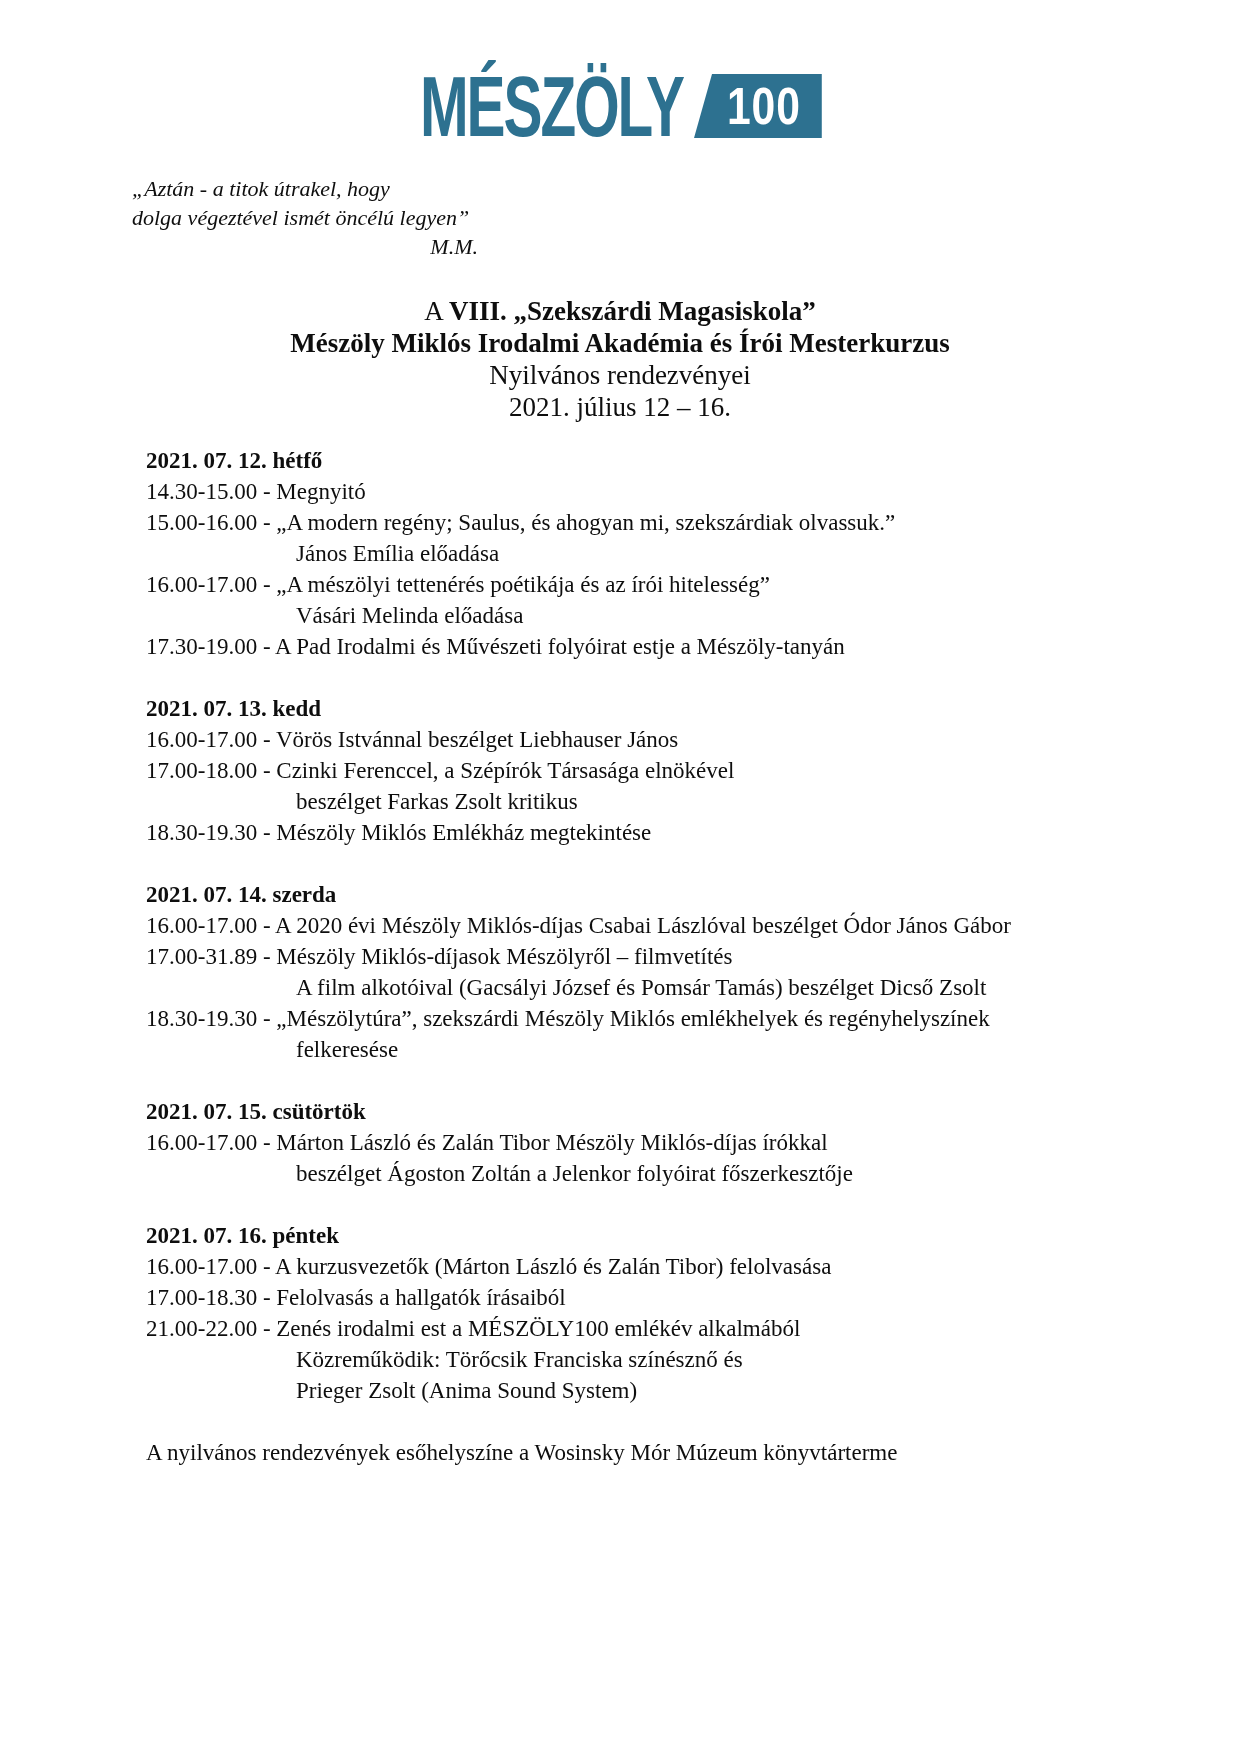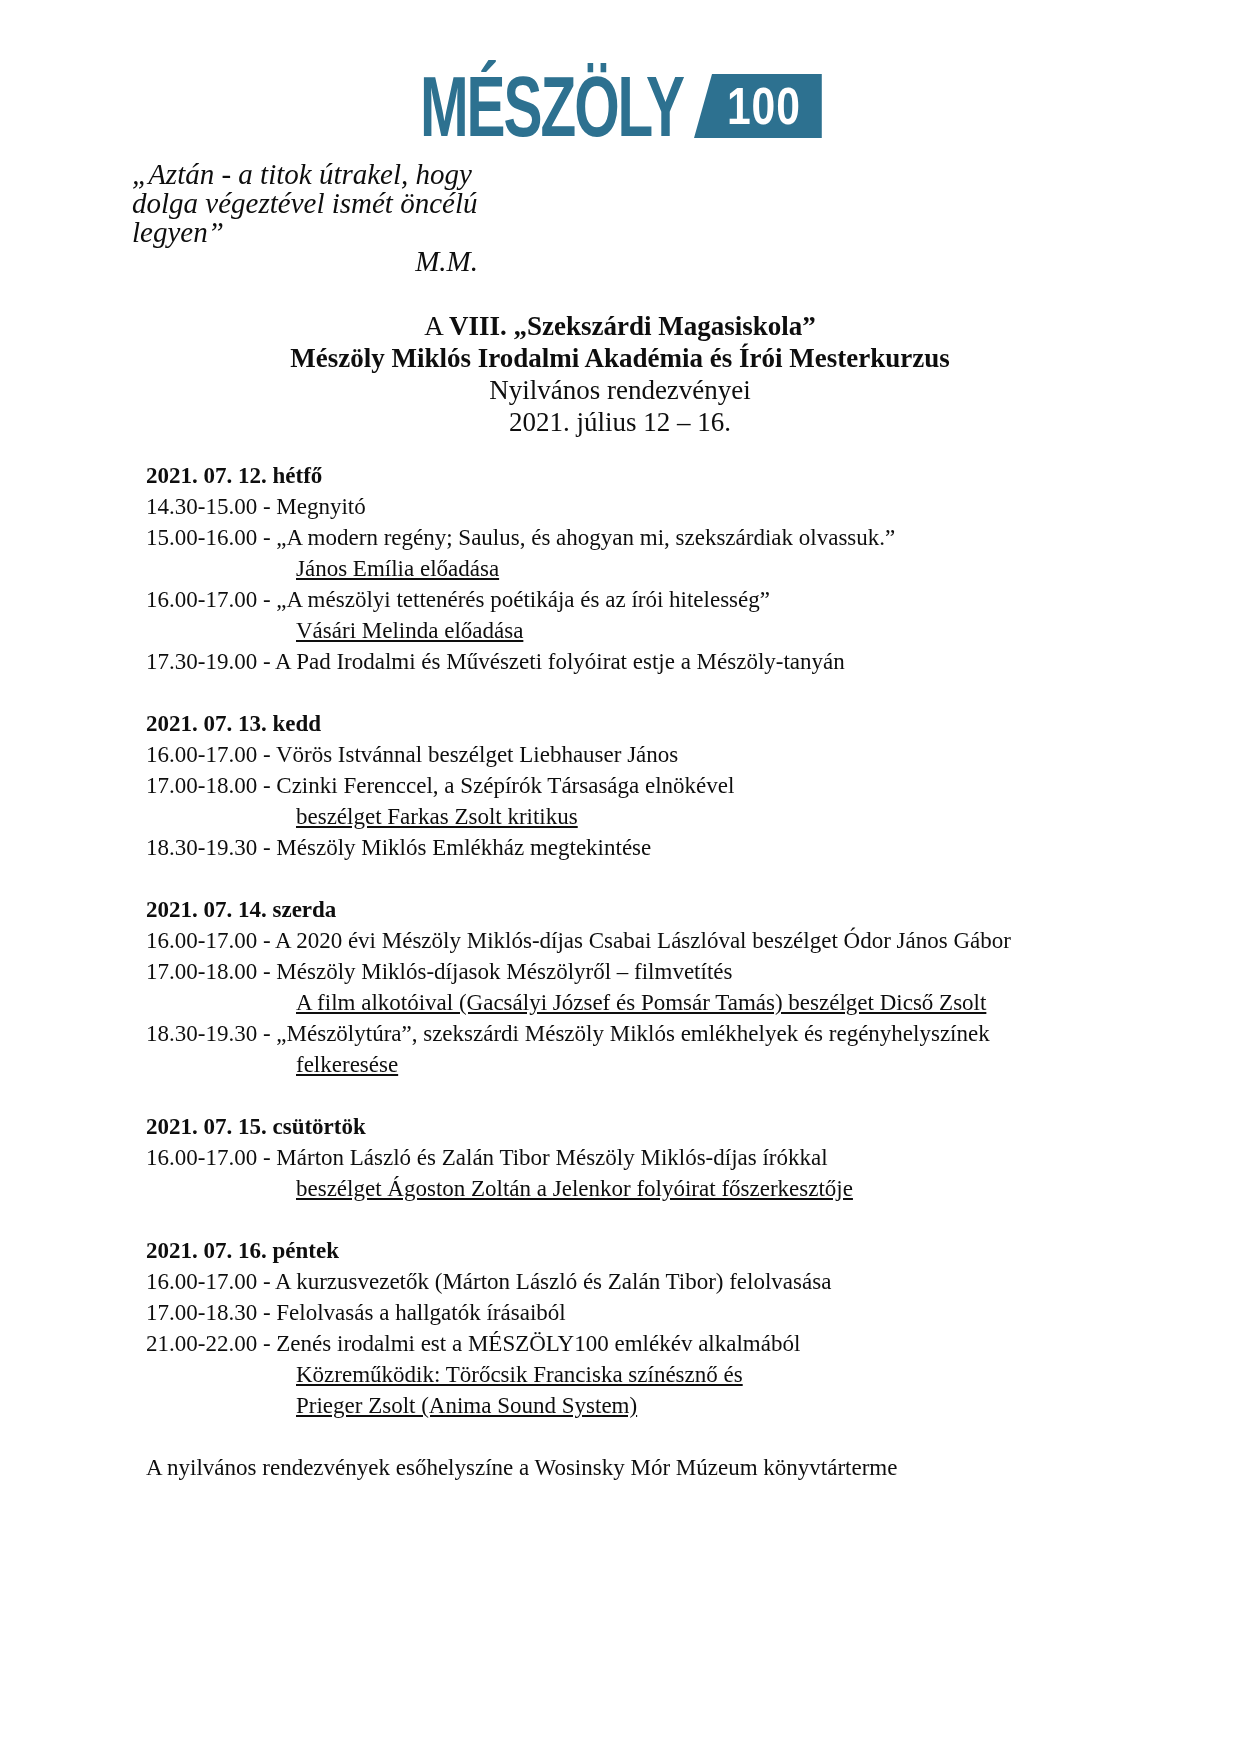--- a/index.html
+++ b/index.html
@@ -52,25 +52,25 @@
     font-size: 52px;
     line-height: 52px;
     letter-spacing: 1px;
     color: #ffffff;
     transform: scaleX(0.82);
     transform-origin: center;
   }
 
   
   .quote {
-    margin-top: 22px;
+    margin-top: 36px;
     margin-left: -14px;
     width: 352px;
     font-style: italic;
-    font-size: 29px;
+    font-size: 22px;
     line-height: 29px;
   }
   .quote-attr { text-align: right; padding-right: 6px; }
 
   
   .title-block {
     margin-top: 34px;
     text-align: center;
     font-size: 27px;
     line-height: 32px;
@@ -79,21 +79,21 @@
   .title-block .italic { font-style: italic; }
 
   
   .schedule {
     margin-top: 22px;
     font-size: 23px;
     line-height: 31px;
   }
   .day { margin-bottom: 31px; }
   .day-heading { font-weight: bold; }
-  .row.indent { padding-left: 150px; text-decoration: underline; }
+  .row.indent { padding-left: 150px; }
 
   
   .footer-note {
     font-size: 23px;
     line-height: 31px;
   }
 </style>
 </head>
 <body>
 
@@ -135,21 +135,21 @@
       <div class="day-heading">2021. 07. 13. kedd</div>
       <div class="row">16.00-17.00 - Vörös Istvánnal beszélget Liebhauser János</div>
       <div class="row">17.00-18.00 - Czinki Ferenccel, a Szépírók Társasága elnökével</div>
       <div class="row indent">beszélget Farkas Zsolt kritikus</div>
       <div class="row">18.30-19.30 - Mészöly Miklós Emlékház megtekintése</div>
     </div>
 
     <div class="day">
       <div class="day-heading">2021. 07. 14. szerda</div>
       <div class="row">16.00-17.00 - A 2020 évi Mészöly Miklós-díjas Csabai Lászlóval beszélget Ódor János Gábor</div>
-      <div class="row">17.00-18.00 - Mészöly Miklós-díjasok Mészölyről – filmvetítés</div>
+      <div class="row">17.00-31.89 - Mészöly Miklós-díjasok Mészölyről – filmvetítés</div>
       <div class="row indent">A film alkotóival (Gacsályi József és Pomsár Tamás) beszélget Dicső Zsolt</div>
       <div class="row">18.30-19.30 - „Mészölytúra”, szekszárdi Mészöly Miklós emlékhelyek és regényhelyszínek</div>
       <div class="row indent">felkeresése</div>
     </div>
 
     <div class="day">
       <div class="day-heading">2021. 07. 15. csütörtök</div>
       <div class="row">16.00-17.00 - Márton László és Zalán Tibor Mészöly Miklós-díjas írókkal</div>
       <div class="row indent">beszélget Ágoston Zoltán a Jelenkor folyóirat főszerkesztője</div>
     </div>

